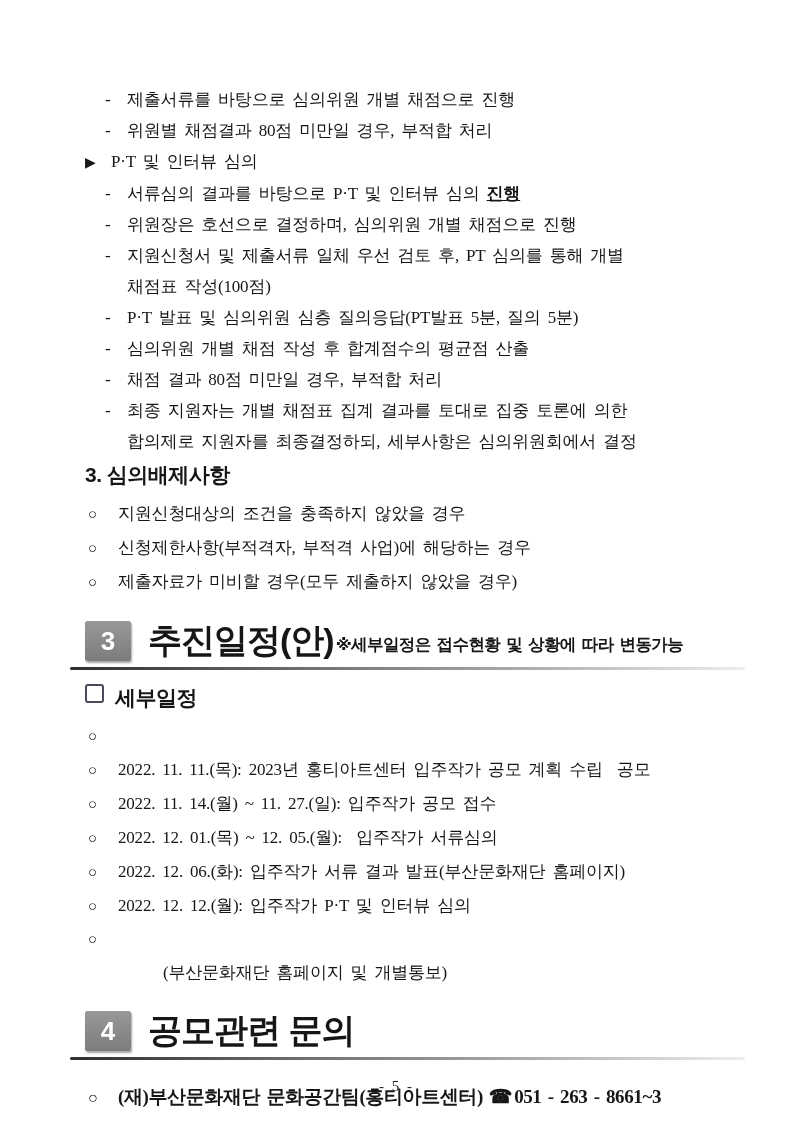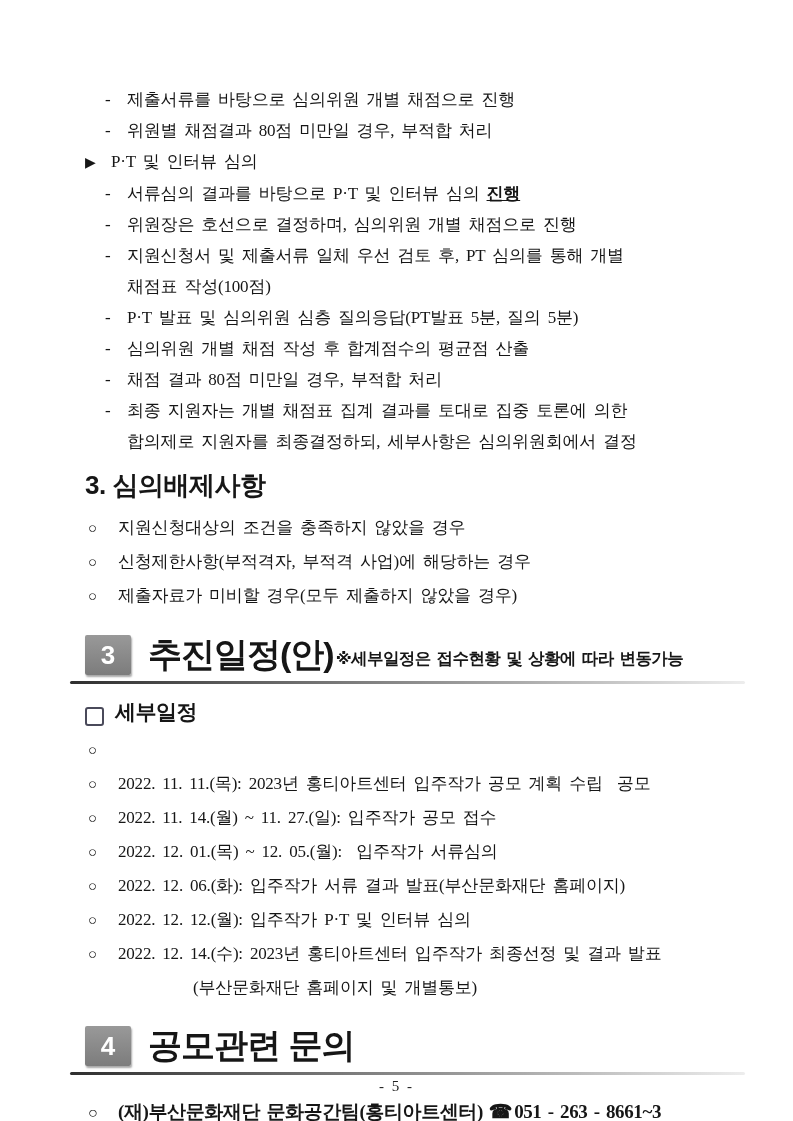--- a/index.html
+++ b/index.html
@@ -19,26 +19,26 @@
   .bline .bullet { flex:none; width:22px; margin-left:20px; }
   .bline .txt { white-space:pre-wrap; }
   .bline .txt b { font-weight:bold;text-decoration:underline; }
   .bline.arrow .bullet { margin-left:0; width:26px; font-size:14px; }
   .bline.cont .bullet { visibility:hidden; }
 
   
   .oline { display:flex; align-items:baseline; font-size:17px; line-height:33px; word-spacing:3px; letter-spacing:-0.2px; }
   .oline .bullet { flex:none; width:30px; margin-left:3px; font-size:15px; }
   .oline .txt { white-space:pre-wrap; }
-  .oline.cont { margin-left:108px;align-items:flex-end; }
+  .oline.cont { margin-left:78px;align-items:flex-end; }
 
   .h-exclusion {
     font-family:"Liberation Sans","DejaVu Sans",sans-serif;
-    font-weight:bold; font-size:26px; letter-spacing:-0.5px;
-    margin:11px 0 8px 0;
+    font-weight:bold; font-size:21px; letter-spacing:-0.5px;
+    margin:4px 0 8px 0;
   }
 
   
   .banner { display:flex; align-items:flex-end; margin-top:22px; }
   .num-box {
     flex:none; width:46px; height:40px;
     background:linear-gradient(180deg,#999999,#7c7c7c);
     border-radius:2px;
     box-shadow:1px 2px 2px rgba(0,0,0,0.35);
     color:#ffffff;
@@ -57,21 +57,21 @@
     font-weight:bold; font-size:16.5px; letter-spacing:-0.6px;
     margin-left:2px; padding-bottom:5px; word-spacing:2px;
   }
   .banner-rule {
     height:3px; margin:6px 0 0 -15px;
     background:linear-gradient(to right,#2f2f2f,#9a9a9a 58%,#ededed 100%);
     border-radius:2px;
   }
 
   .subheading {
-    display:flex; align-items:flex-end;
+    display:flex; align-items:flex-start;
     font-family:"Liberation Sans","DejaVu Sans",sans-serif;
     font-weight:bold; font-size:21px; letter-spacing:-0.5px;
     margin:14px 0 8px 0;
   }
   .square-icon {
     flex:none; width:15px; height:15px;
     border:2px solid #4a4a5a; border-radius:3px;
     margin-right:11px; background:#fff;
   }
 
@@ -215,21 +215,20 @@
           <span class="txt">2022. 12. 06.(화): 입주작가 서류 결과 발표(부산문화재단 홈페이지)</span>
         </div>
 
         <div class="oline">
           <span class="bullet">○</span>
           <span class="txt">2022. 12. 12.(월): 입주작가 P·T 및 인터뷰 심의</span>
         </div>
 
         <div class="oline">
           <span class="bullet">○</span>
-          <span class="txt">2022. 12. 14.(수): 2023년 홍티아트센터 입주작가 최종선정 및 결과 발표</span>
         </div>
 
         <div class="oline cont">
 
           <span class="txt">(부산문화재단 홈페이지 및 개별통보)</span>
         </div>
       </div>
 
     <div class="banner">
       <div class="num-box">4</div>

